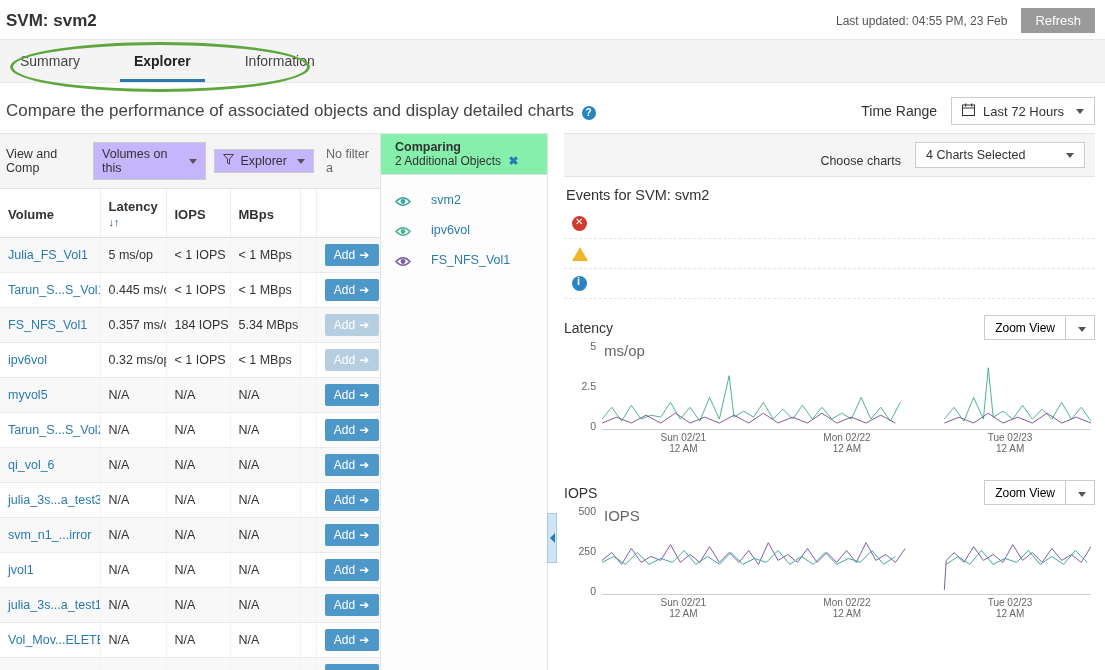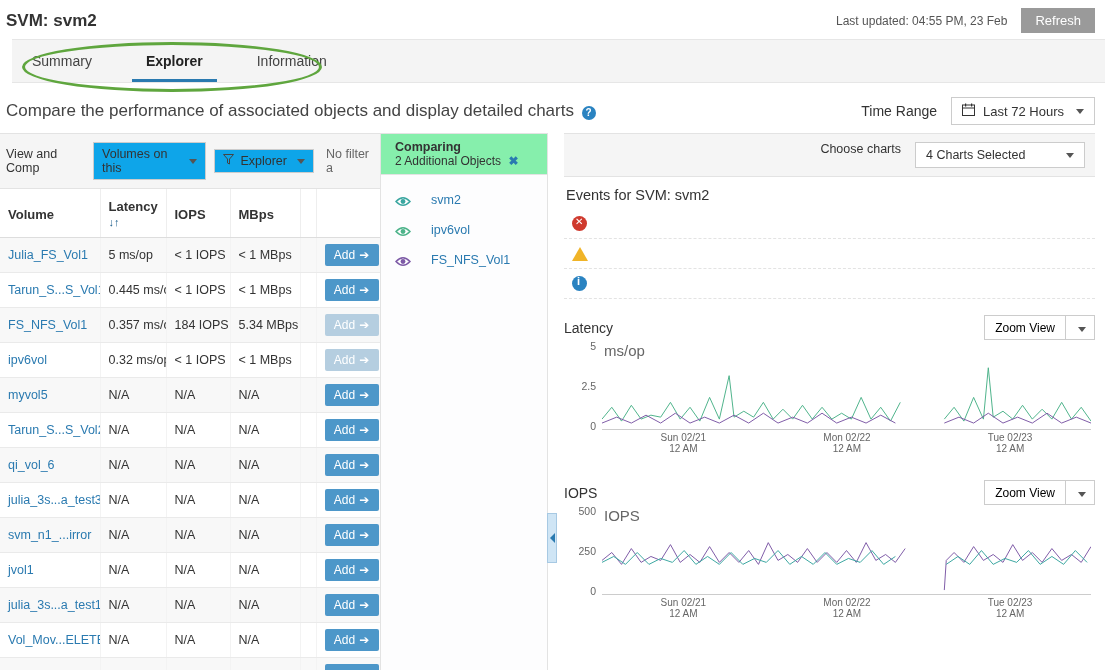--- a/index.html
+++ b/index.html
@@ -2,59 +2,59 @@
 <html><head>
 <meta charset="utf-8">
 <style>
   * { margin:0; padding:0; box-sizing:border-box; font-family:"Segoe UI",Arial,sans-serif; }
   body { background:#fff; color:#333; font-size:13px; width:1105px; }
   .header { display:flex; align-items:center; justify-content:space-between; padding:8px 10px 6px 6px; }
   .header-title { font-size:17px; font-weight:600; color:#333; }
   .header-right { display:flex; align-items:center; gap:14px; }
   .last-updated { font-size:12px; color:#555; }
   .refresh-btn { background:#9a9a9a; color:#fff; border:none; padding:5px 14px; font-size:13px; cursor:pointer; }
-  .tab-bar { background:#f4f4f4; border-top:1px solid #e6e6e6; border-bottom:1px solid #e6e6e6; padding:0 6px; display:flex; gap:26px; position:relative;margin-left:12px; }
+  .tab-bar { background:#f4f4f4; border-top:1px solid #e6e6e6; border-bottom:1px solid #e6e6e6; padding:0 6px; display:flex; gap:26px; position:relative; }
   .tab { padding:13px 14px 13px 14px; font-size:14px; color:#444; cursor:pointer; }
   .tab.active { font-weight:700; color:#222; border-bottom:3px solid #2a7ab0; padding-bottom:10px; }
   .tab-circle { position:absolute; left:10px; top:2px; width:300px; height:50px; border:3px solid #5fa63e; border-radius:50%; pointer-events:none; }
   .description-row { display:flex; justify-content:space-between; align-items:center; padding:14px 10px 8px 6px;}
   .desc-text { font-size:17px; color:#444; }
   .help-ic { display:inline-block; width:14px; height:14px; background:#2a83c1; color:#fff; border-radius:50%; font-size:10px; text-align:center; line-height:14px; font-weight:bold; vertical-align:middle; margin-left:4px;}
   .time-range-wrap { display:flex; align-items:center; gap:14px; }
   .time-range-label { font-size:14px; color:#333; }
   .time-range-btn { border:1px solid #ccc; background:#fff; padding:5px 10px; font-size:13px; display:flex; align-items:center; gap:8px; cursor:pointer; }
   .cal-ic { display:inline-block; }
   .caret { display:inline-block; width:0; height:0; border-left:4px solid transparent; border-right:4px solid transparent; border-top:5px solid #555; margin-left:4px; }
   .main-row { display:flex; align-items:stretch; }
   .left-col { width:380px; flex:0 0 380px; }
   .mid-col { width:168px; flex:0 0 168px; background:#fdfdfe; border-left:1px solid #e3e3e3; border-right:1px solid #e3e3e3;}
   .right-col { flex:1; padding:0 10px 0 16px; }
   .filter-bar { background:#f5f5f5; border-top:1px solid #e3e3e3; border-bottom:1px solid #e3e3e3; padding:8px 6px; display:flex; align-items:center; gap:8px; font-size:12.5px; color:#333;}
-  .filter-bar .dd { border:1px solid #ccc; background:#0ea5e9; padding:4px 8px; display:flex; align-items:center; gap:6px; cursor:pointer; }
+  .filter-bar .dd { border:1px solid #ccc; background:#c4b5fd; padding:4px 8px; display:flex; align-items:center; gap:6px; cursor:pointer; }
   .no-filter { color:#666; padding-left:4px; }
   table.vol-table { border-collapse:collapse; width:100%; table-layout:fixed;}
   table.vol-table th { text-align:left; font-weight:600; font-size:13px; color:#333; padding:10px 6px 8px 8px; border-bottom:1px solid #ddd; background:#fff; border-right:1px solid #eee;}
   table.vol-table td { padding:6px 6px 6px 8px; font-size:12.5px; border-bottom:1px solid #eaeaea; border-right:1px solid #f3f3f3; white-space:nowrap; overflow:hidden;}
   table.vol-table tr:nth-child(odd) td { background:#f8f8f8; }
   table.vol-table tr:nth-child(even) td { background:#fff; }
   .vol-link { color:#2a7ab0; cursor:pointer; }
   .sort-ic { font-size:11px; color:#1a5c8a; }
   .add-btn { background:#4d97c9; color:#fff; border:none; padding:4px 8px; font-size:12px; display:flex; align-items:center; gap:4px; cursor:pointer; width:54px; justify-content:center; border-radius:2px;}
   .add-btn.disabled { background:#b5cee0; cursor:default; }
   .arrow-r { display:inline-block; }
   .compare-head { background:#86efac; border-bottom:1px solid #e3e3e3; border-top:1px solid #e3e3e3; padding:6px 10px 6px 14px;}
   .compare-head-title { font-weight:700; color:#333; font-size:12.5px;}
   .compare-head-sub { font-size:12px; color:#333; }
   .compare-close { color:#2a7ab0; font-weight:bold; margin-left:4px; cursor:pointer; }
   .compare-list { padding:10px 10px 0 14px; font-size:12.5px;}
   .compare-item { display:flex; align-items:flex-end; gap:20px; padding:8px 0; color:#2a7ab0; cursor:default;}
   .eye-ic { width:16px; height:11px; display:inline-block; }
   .collapse-tab { position:absolute; left:-1px; top:380px; width:10px; height:50px; background:#cfe5f5; border:1px solid #a7c9e3; cursor:pointer; display:flex; align-items:center; justify-content:center;}
   .collapse-tab::before{ content:""; border-top:5px solid transparent; border-bottom:5px solid transparent; border-right:5px solid #2a7ab0;}
-  .choose-charts-row { background:#f5f5f5; border-top:1px solid #e3e3e3; border-bottom:1px solid #e3e3e3; padding:8px 10px; display:flex; align-items:flex-start; justify-content:flex-end; gap:14px; font-size:12.5px; color:#333;}
+  .choose-charts-row { background:#f5f5f5; border-top:1px solid #e3e3e3; border-bottom:1px solid #e3e3e3; padding:8px 10px; display:flex; align-items:flex-end; justify-content:flex-end; gap:14px; font-size:12.5px; color:#333;}
   .choose-charts-row .dd { border:1px solid #ccc; background:#fff; padding:5px 10px; width:170px; display:flex; align-items:center; justify-content:space-between; cursor:pointer;}
   .events-title { font-size:14.5px; color:#333; padding:10px 0 6px 2px;}
   .event-row { display:flex; align-items:center; height:30px; border-bottom:1px dashed #e3e3e3; padding-left:8px; }
   .ev-red { width:15px; height:15px; border-radius:50%; background:#cf3a2e; position:relative; }
   .ev-red::before{ content:"✕"; color:#fff; font-size:10px; position:absolute; left:3px; top:0;}
   .ev-warn { width:0; height:0; border-left:8px solid transparent; border-right:8px solid transparent; border-bottom:14px solid #f0b428; }
   .ev-info { width:15px; height:15px; border-radius:50%; background:#2a83c1; position:relative;}
   .ev-info::before{ content:"i"; color:#fff; font-size:11px; font-weight:bold; position:absolute; left:5px; top:-1px;}
   .chart-block { margin-top:16px; }
   .chart-head { display:flex; align-items:center; justify-content:space-between; }

